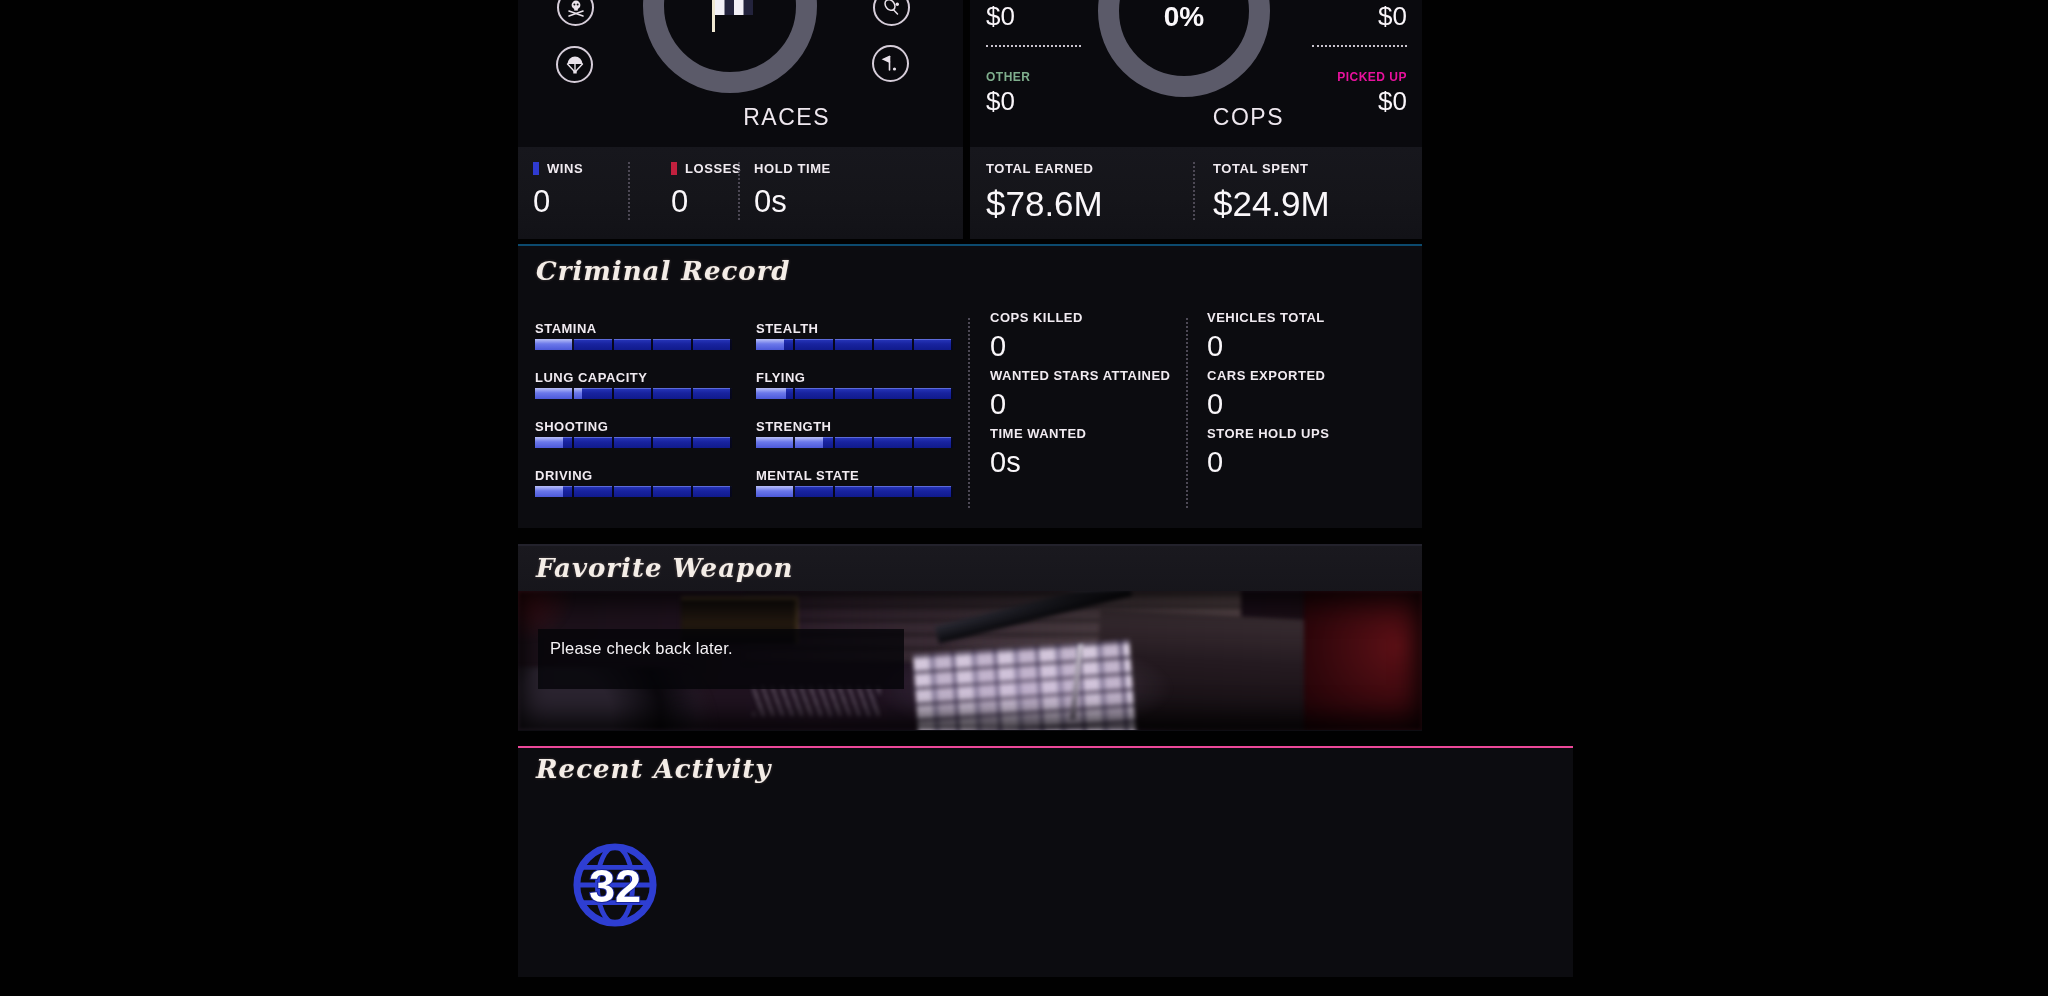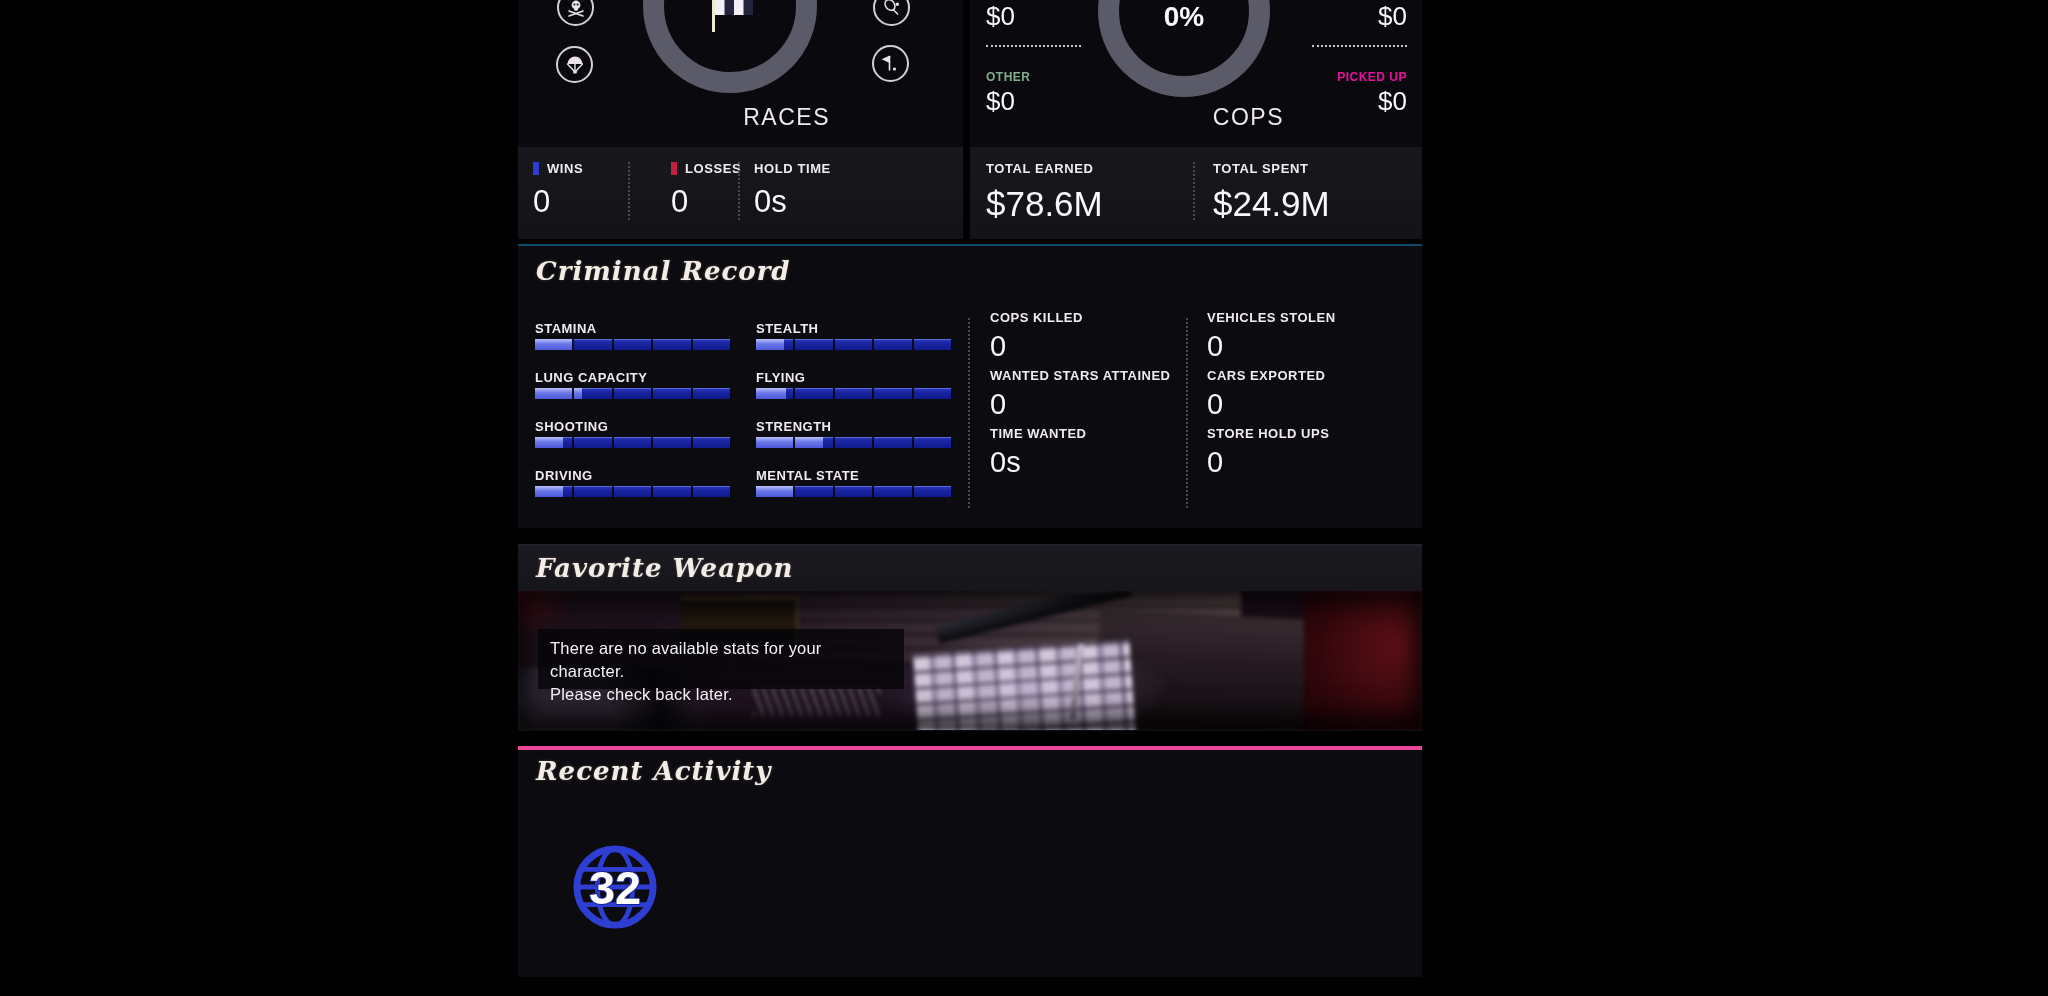--- a/index.html
+++ b/index.html
@@ -136,21 +136,21 @@
   .l-knife{left:61.5%;top:38%;width:5px;height:55%;transform:rotate(6deg);
     background:linear-gradient(180deg,#d8d2dc,#5a5260);}
   .l-vignette{inset:0;filter:none;box-shadow:inset 0 12px 30px rgba(0,0,0,.8),inset 0 -14px 26px rgba(0,0,0,.75);}
   .fw-msgbox{
     position:absolute;left:20px;top:38px;width:366px;height:60px;
     background:rgba(4,4,8,.78);padding:8px 12px;filter:none;
   }
   .fw-msgbox div{font-size:16.5px;line-height:23px;color:#f5f2f5;letter-spacing:.2px;}
 
   
-  #ra-panel{left:518px;top:746px;width:904px;height:231px;border-top:4px solid #ec4899;}
+  #ra-panel{left:518px;top:746px;width:1055px;height:231px;border-top:2px solid #ec4899;}
   #ra-title{position:absolute;left:18px;top:6px;}
   .rank-badge{position:absolute;left:53px;top:93px;width:88px;height:88px;}
 </style>
 </head>
 <body>
 
 <div class="stage">
 
   <section class="panel top-panel" id="races-panel">
     <div class="donut" id="races-donut"></div>
@@ -340,21 +340,21 @@
         <div class="cr-stat-label">WANTED STARS ATTAINED</div>
         <div class="cr-stat-value">0</div>
       </div>
       <div class="cr-stat">
         <div class="cr-stat-label">TIME WANTED</div>
         <div class="cr-stat-value">0s</div>
       </div>
     </div>
     <div class="cr-stats-col" id="cr-stats-col2">
       <div class="cr-stat">
-        <div class="cr-stat-label">VEHICLES STOLEN</div>
+        <div class="cr-stat-label">VEHICLES TOTAL</div>
         <div class="cr-stat-value">0</div>
       </div>
       <div class="cr-stat">
         <div class="cr-stat-label">CARS EXPORTED</div>
         <div class="cr-stat-value">0</div>
       </div>
       <div class="cr-stat">
         <div class="cr-stat-label">STORE HOLD UPS</div>
         <div class="cr-stat-value">0</div>
       </div>
@@ -371,21 +371,20 @@
       <div class="layer l-table"></div>
       <div class="layer l-money"></div>
       <div class="layer l-glow"></div>
       <div class="layer l-red"></div>
       <div class="layer l-redtl"></div>
       <div class="layer l-helmet"></div>
       <div class="layer l-keys"></div>
       <div class="layer l-knife"></div>
       <div class="layer l-vignette"></div>
       <div class="fw-msgbox">
-        <div>There are no available stats for your character.</div>
         <div>Please check back later.</div>
       </div>
     </div>
   </section>
 
   <section class="panel" id="ra-panel">
     <div class="script-title" id="ra-title">Recent Activity</div>
     <svg class="rank-badge" viewBox="0 0 90 90">
       <g stroke="#2e3ed2" fill="none">
         <circle cx="45" cy="45" r="39" stroke-width="7"></circle>

